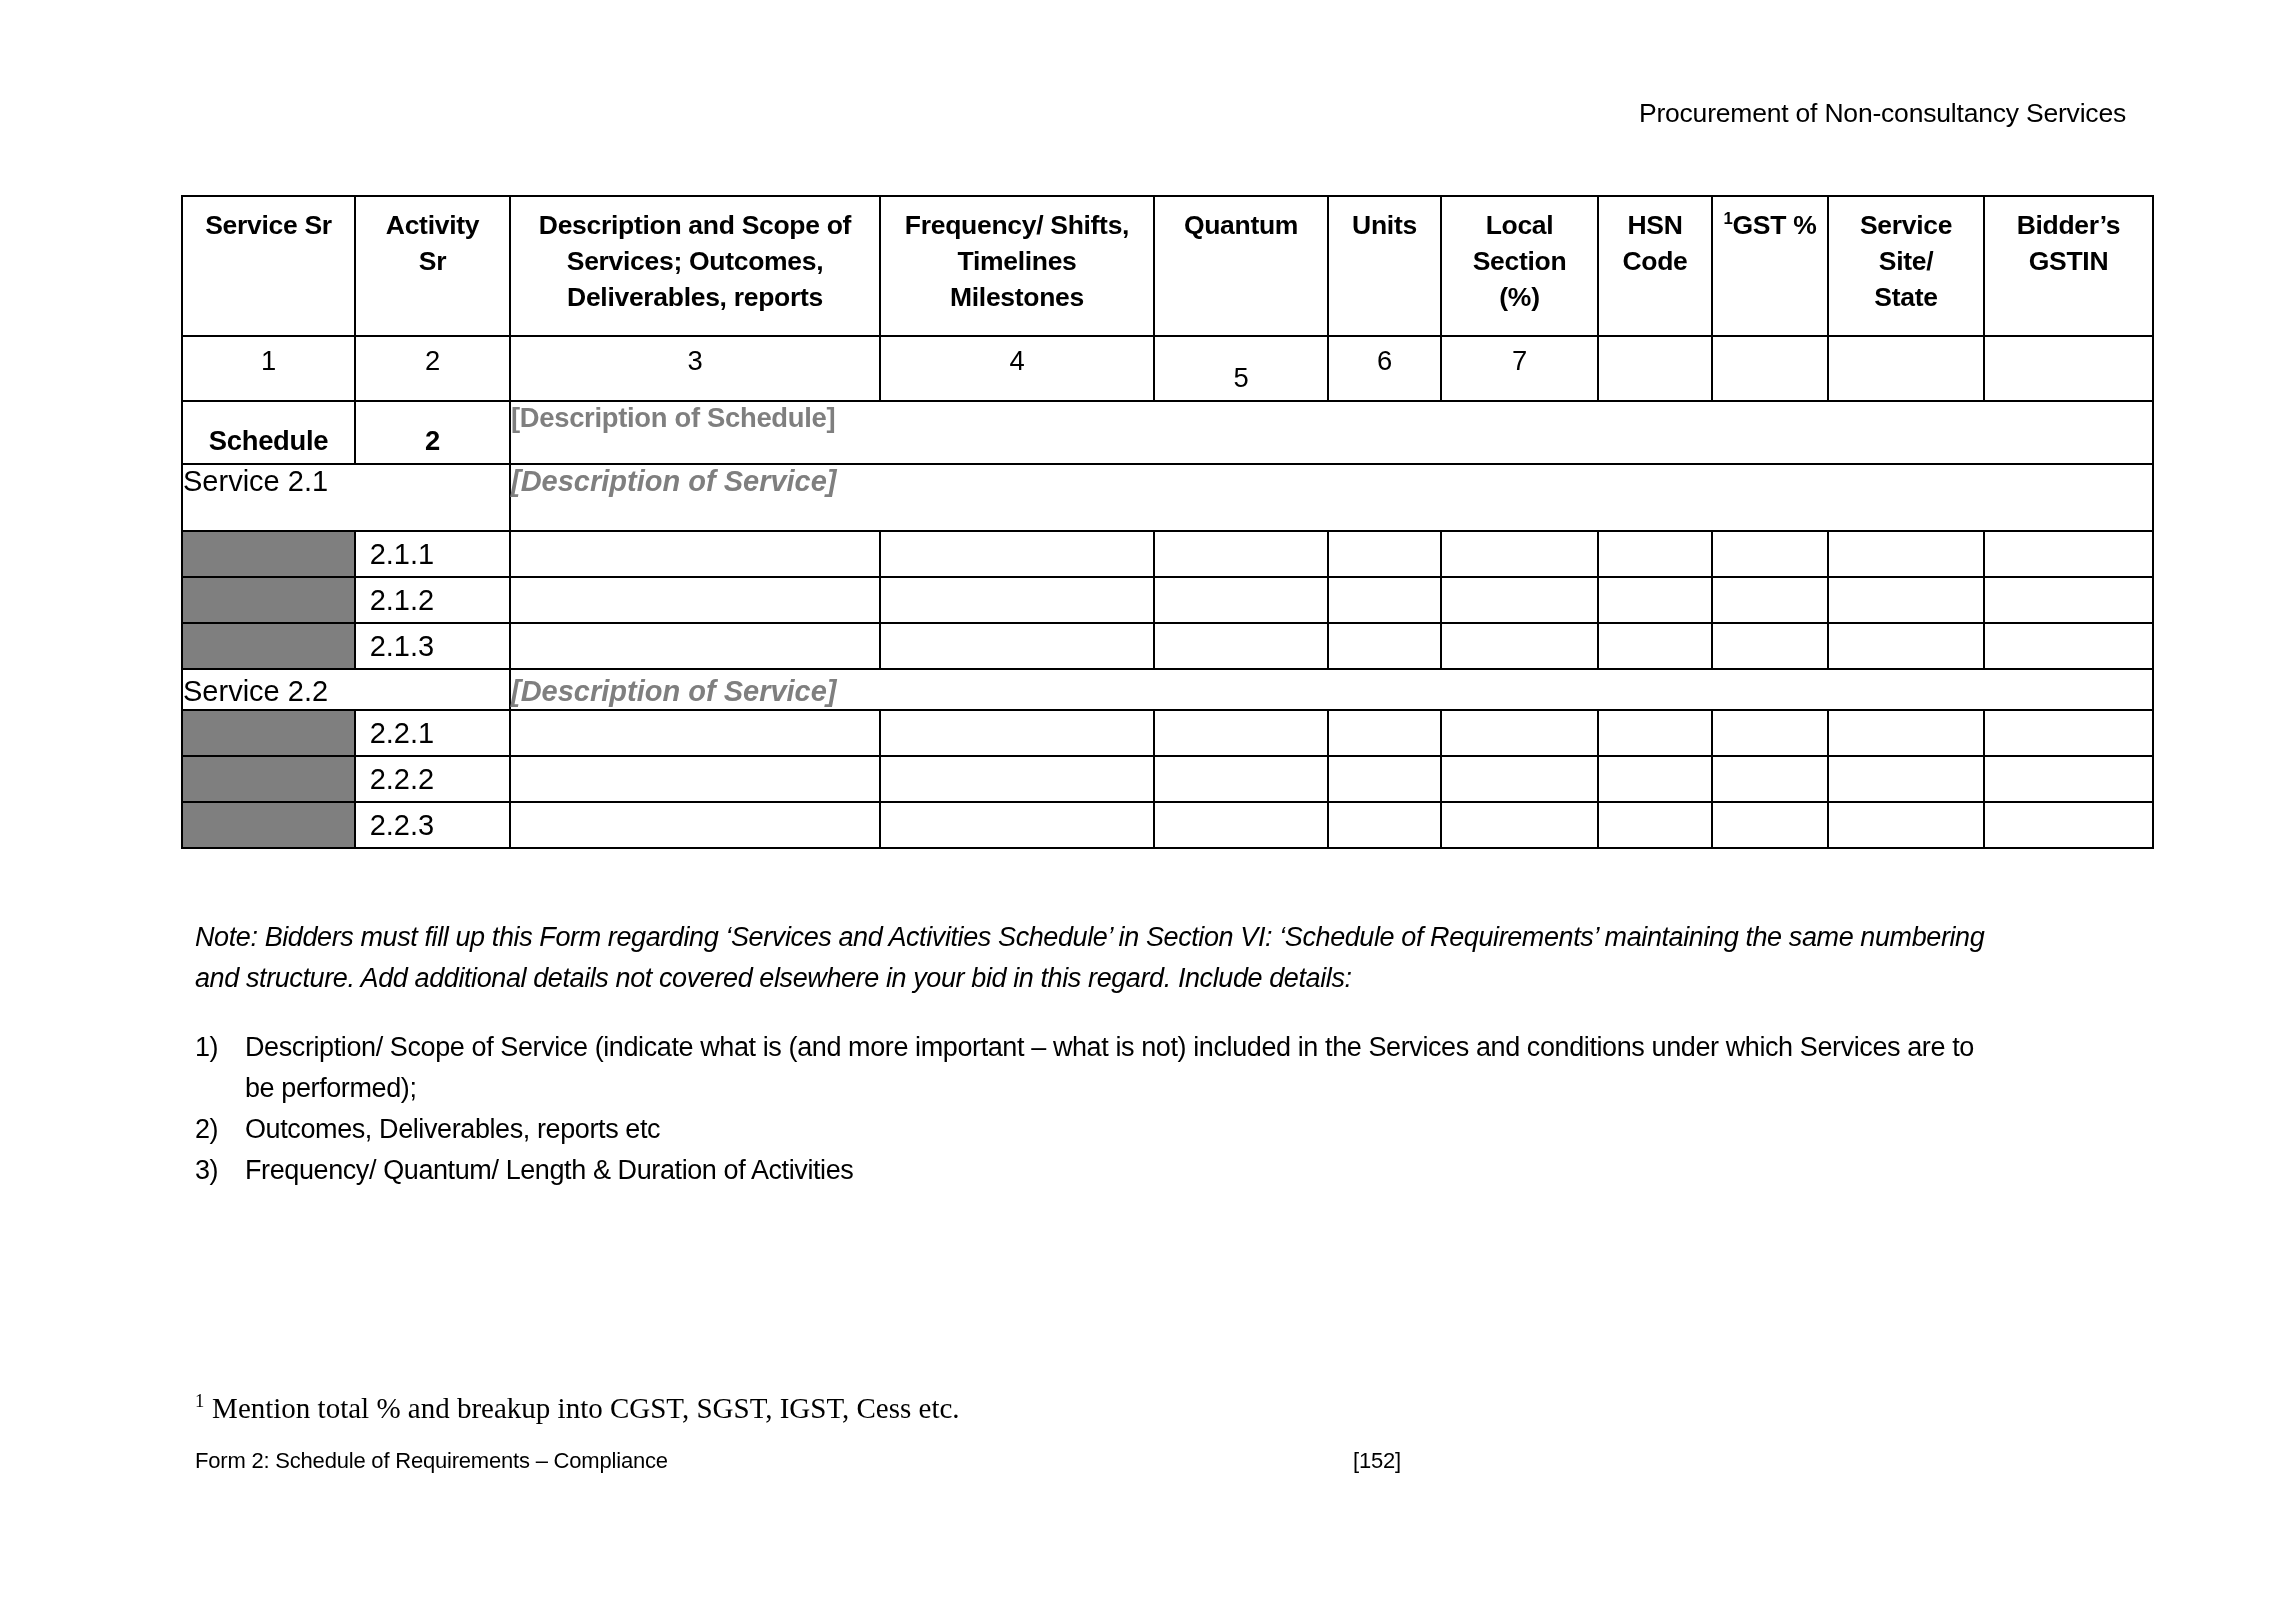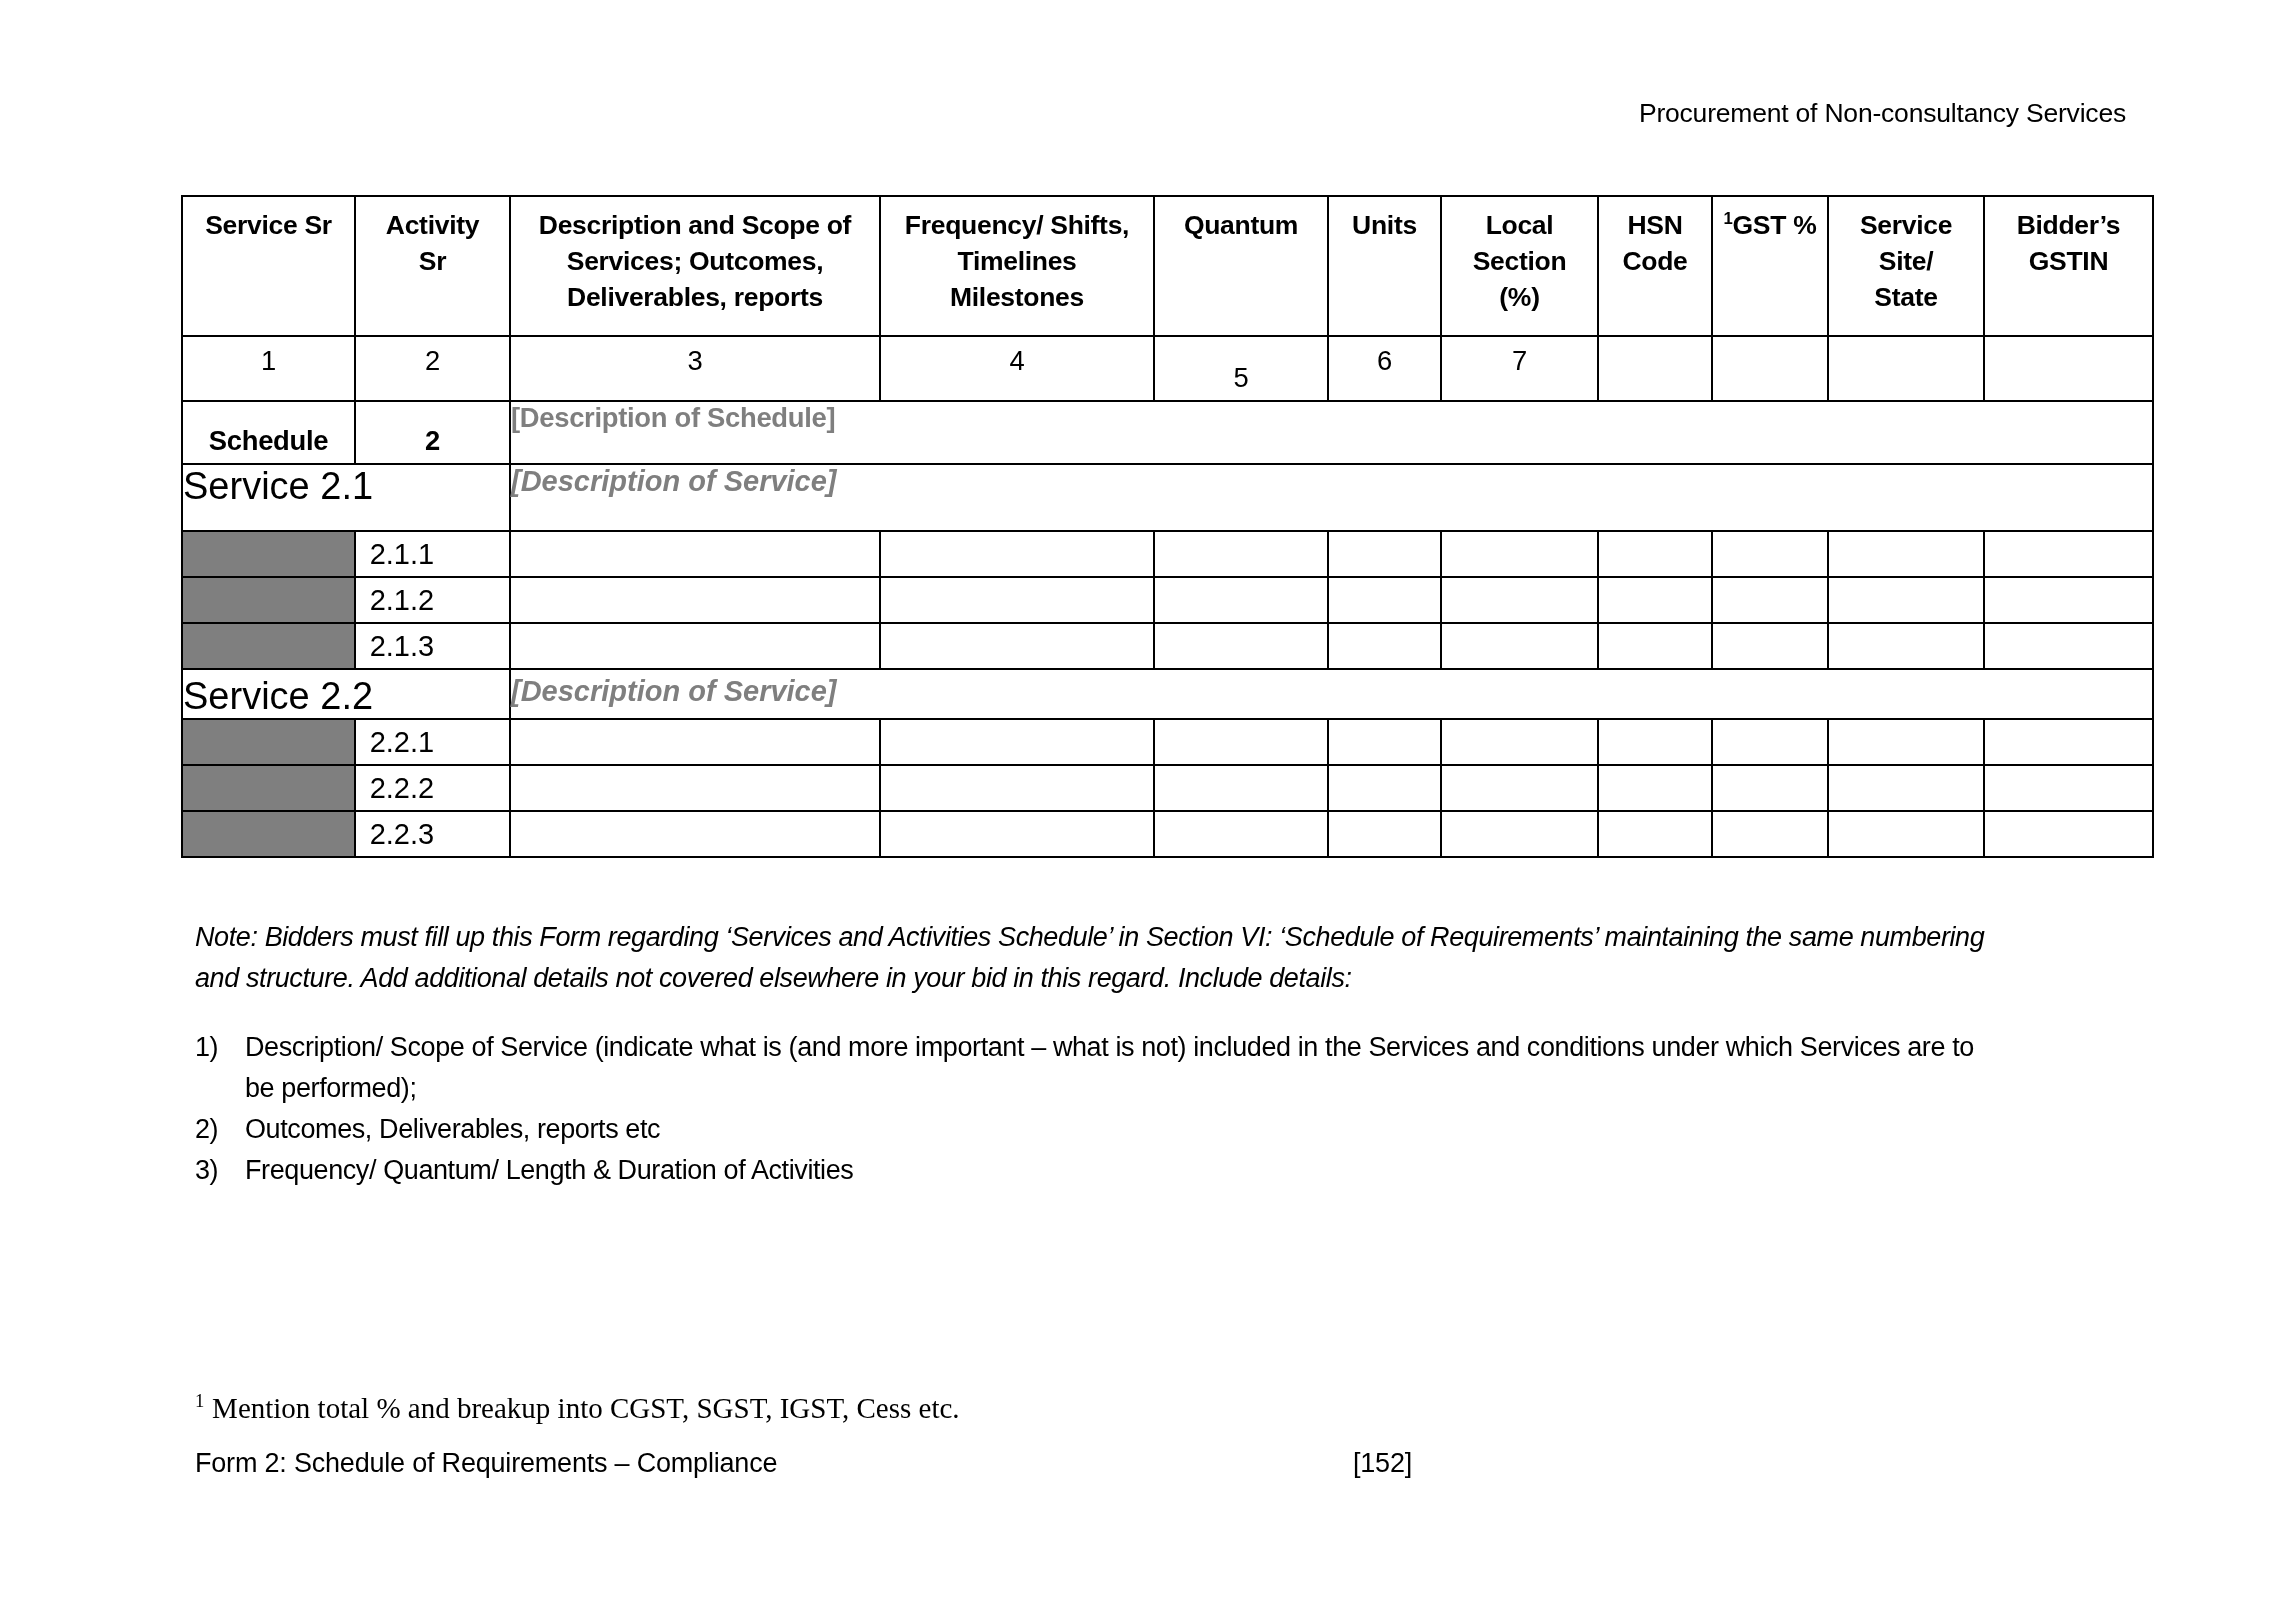--- a/index.html
+++ b/index.html
@@ -28,21 +28,21 @@
 
   tr.schedule td { border-bottom:2.9px solid #000; height:63px; }
   tr.schedule td.c { text-align:center; font-weight:bold; font-size:27.4px; padding-top:23px; letter-spacing:-0.3px; }
   .desc-cal {
     font-weight:bold; color:#7f7f7f;
     font-size:27.4px; padding:9.8px 0 0 13.7px; letter-spacing:-0.3px;
   }
 
   tr.svc1 td { border-bottom:2px solid #000; height:67px; }
   tr.svc2 td { border-bottom:2.9px solid #000; height:41px; }
-  .svc-label { font-size:38px; padding:12.7px 0 0 14.7px; }
+  .svc-label { font-size:29px; padding:12.7px 0 0 14.7px; }
   tr.svc2 .svc-label { padding-top:4.9px; }
   .desc-arial {
     font-weight:bold; font-style:italic; color:#7f7f7f;
     font-size:29px; padding:12.7px 0 0 14.7px;
   }
   tr.svc2 .desc-arial { padding-top:4.9px; }
 
   tr.act td { height:46px; }
   tr.act td.gray-cell { background:#7f7f7f; }
   tr.act td.act-num { font-size:29px; padding:5.9px 0 0 13.7px; }
@@ -52,21 +52,21 @@
   .note { position:absolute; left:195px; top:917px; font-style:italic; white-space:pre-line; width:2000px; }
 
   .list { position:absolute; left:195px; top:1027px; width:2000px; }
   .li { display:flex; }
   .li .marker { flex:0 0 50px; width:50px; }
   .li .li-text { white-space:pre-line; flex:1; }
 
   .footnote { position:absolute; left:195px; top:1390px; font-family:"Liberation Serif", serif; font-size:29px; }
   .footnote sup { font-size:18.6px; vertical-align:super; margin-right:7.8px; }
 
-  .footer-line { position:absolute; left:195px; top:1448px; width:1470px; font-size:27px; letter-spacing:-0.2px; }
+  .footer-line { position:absolute; left:195px; top:1448px; width:1470px; font-size:22px; letter-spacing:-0.2px; }
   .pageno { position:absolute; left:1158px; top:0; }
 </style>
 </head>
 <body>
 
 <div class="page">
 
   <div class="title">Procurement of Non-consultancy Services</div>
 
   <table class="req-table">

